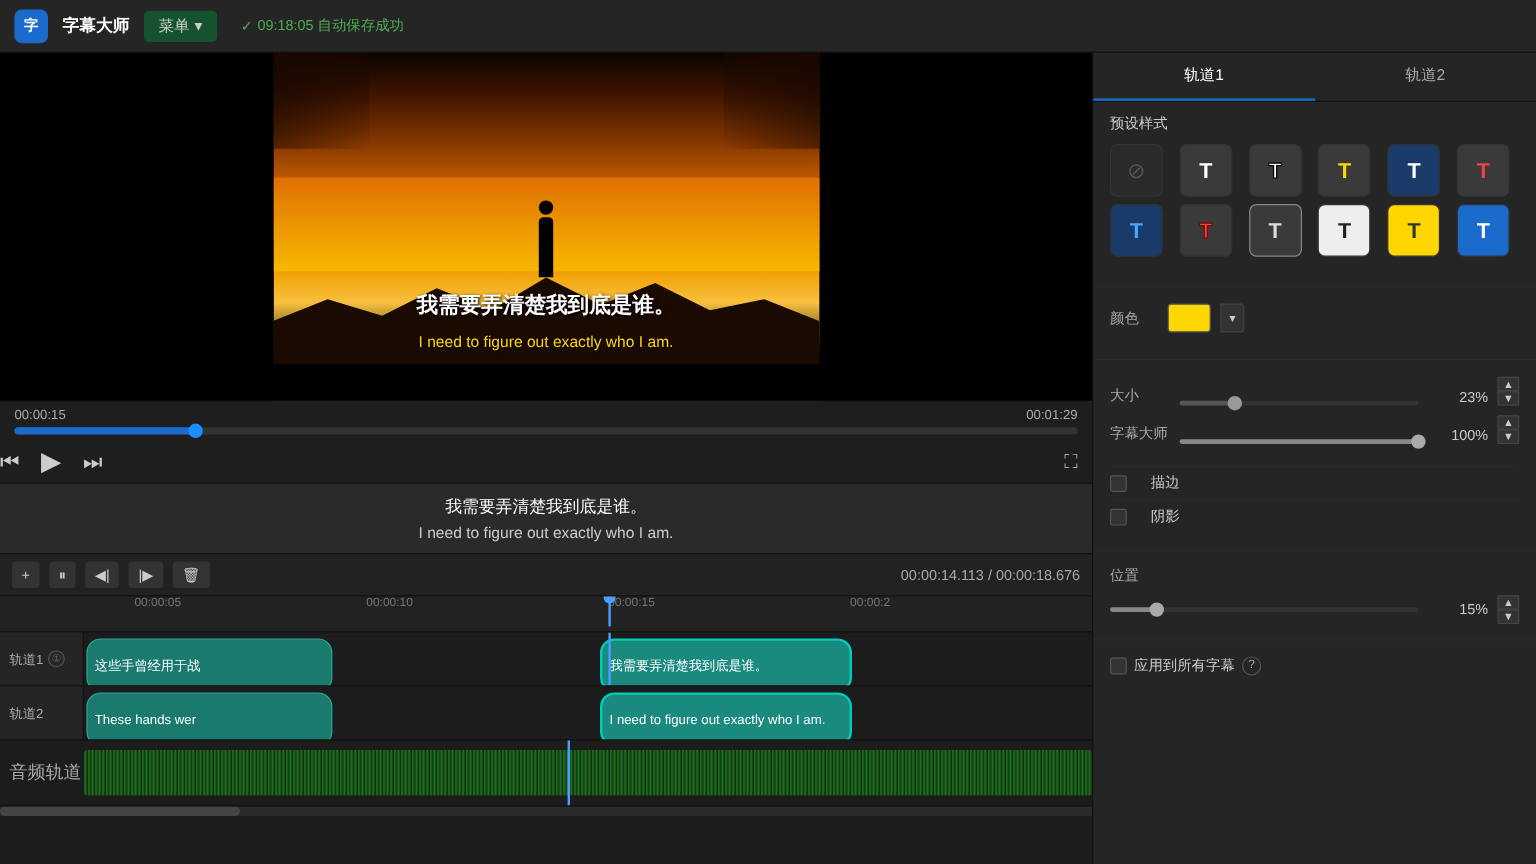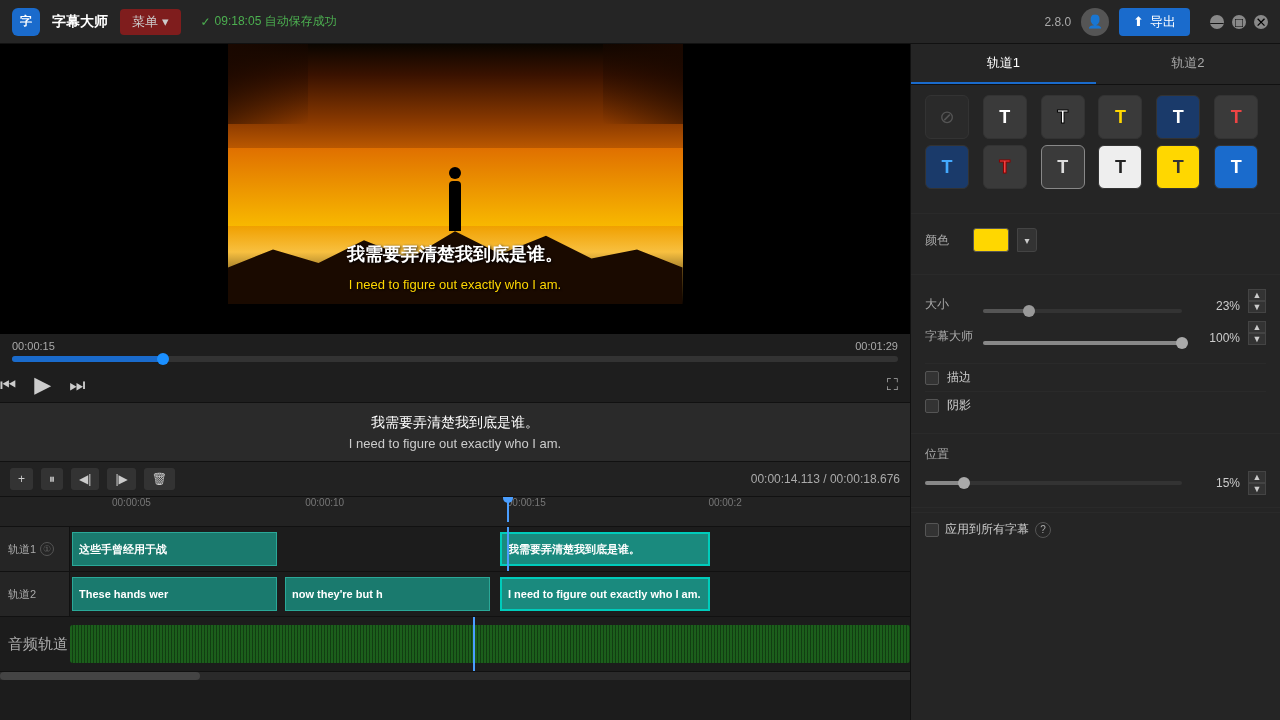--- a/index.html
+++ b/index.html
@@ -2,21 +2,21 @@
 <html><head>
   <meta charset="utf-8">
   <style>
     * { box-sizing: border-box; margin: 0; padding: 0; }
     body { background: #1a1a1a; color: #ccc; font-family: 'Microsoft YaHei', sans-serif; font-size: 13px; width: 1280px; height: 720px; overflow: hidden; display: flex; flex-direction: column; }
 
     
     .titlebar { background: #252525; height: 44px; display: flex; align-items: center; padding: 0 12px; gap: 12px; flex-shrink: 0; border-bottom: 1px solid #111; }
     .app-logo { width: 28px; height: 28px; background: #1a6bcc; border-radius: 6px; display: flex; align-items: center; justify-content: center; color: #fff; font-size: 12px; font-weight: bold; flex-shrink: 0; }
     .app-title { color: #fff; font-size: 14px; font-weight: bold; }
-    .menu-btn { background: #7f1d1d; border: none; color: #ccc; padding: 4px 12px; border-radius: 4px; cursor: pointer; font-size: 13px; display: flex; align-items: center; gap: 4px; }
+    .menu-btn { background: #14532d; border: none; color: #ccc; padding: 4px 12px; border-radius: 4px; cursor: pointer; font-size: 13px; display: flex; align-items: center; gap: 4px; }
     .autosave { color: #4caf50; font-size: 12px; display: flex; align-items: center; gap: 4px; margin-left: 8px; }
     .titlebar-right { margin-left: auto; display: flex; align-items: center; gap: 10px; }
     .version-badge { color: #aaa; font-size: 12px; }
     .user-icon { width: 28px; height: 28px; border-radius: 50%; background: #555; display: flex; align-items: center; justify-content: center; color: #ccc; }
     .export-btn { background: #1a6bcc; color: #fff; border: none; padding: 5px 14px; border-radius: 4px; cursor: pointer; font-size: 13px; display: flex; align-items: center; gap: 6px; }
     .win-controls { display: flex; gap: 8px; margin-left: 10px; }
     .win-btn { width: 14px; height: 14px; border-radius: 50%; border: none; cursor: pointer; }
     .win-min { background: #888; }
     .win-max { background: #888; }
     .win-close { background: #888; }
@@ -57,21 +57,21 @@
 
     
     .timeline { background: #1c1c1c; flex: 1; overflow: hidden; position: relative; }
     .timeline-header { height: 30px; background: #222; border-bottom: 1px solid #111; position: relative; display: flex; padding-bottom: 4px; }
     .time-tick { position: absolute; color: #777; font-size: 10px; }
     .timeline-cursor { position: absolute; top: 0; bottom: 0; width: 2px; background: #4a9eff; z-index: 10; }
     .cursor-head { width: 10px; height: 10px; background: #4a9eff; border-radius: 50%; position: absolute; top: -4px; left: -4px; }
     .track-row { height: 45px; border-bottom: 1px solid #111; display: flex; align-items: center; position: relative; }
     .track-label { width: 70px; background: #252525; height: 100%; display: flex; align-items: center; padding-left: 8px; font-size: 11px; color: #aaa; flex-shrink: 0; border-right: 1px solid #111; gap: 4px; }
     .track-content { flex: 1; position: relative; height: 100%; overflow: hidden; }
-    .clip { position: absolute; height: 34px; top: 5px; border-radius: 0; overflow: hidden; display: flex; align-items: center; padding: 0 6px; font-size: 11px; color: #fff; cursor: pointer; white-space: nowrap; text-overflow: ellipsis; font-weight: bold; }
+    .clip { position: absolute; height: 45px; top: 5px; border-radius: 12px; overflow: hidden; display: flex; align-items: center; padding: 0 6px; font-size: 11px; color: #fff; cursor: pointer; white-space: nowrap; text-overflow: ellipsis; }
     .clip-teal { background: #1a7a6e; border: 1px solid #2aa898; }
     .clip-teal-active { background: #1a8a7e; border: 2px solid #00ccbb; }
     .audio-track { height: 55px; border-bottom: 1px solid #111; position: relative; }
     .audio-label { position: absolute; left: 8px; top: 50%; transform: translateY(-50%); font-size: 15px; color: #aaa; }
     .audio-waveform { position: absolute; left: 70px; right: 0; top: 8px; bottom: 8px; background: #0d2d0d; border-radius: 3px; overflow: hidden; }
     .waveform-inner { width: 100%; height: 100%; background: repeating-linear-gradient(90deg, #1a5c1a 0px, #2a8c2a 1px, #1a5c1a 2px, #0d2d0d 3px); opacity: 0.7; }
     .scrollbar-h { height: 8px; background: #2a2a2a; }
     .scrollbar-thumb { height: 100%; width: 200px; background: #444; border-radius: 4px; }
 
     
@@ -101,21 +101,21 @@
     .slider-row { display: flex; align-items: flex-end; margin-bottom: 8px; gap: 8px; }
     .slider-label { color: #aaa; font-size: 12px; width: 50px; flex-shrink: 0; }
     .slider-track { flex: 1; height: 4px; background: #333; border-radius: 2px; position: relative; cursor: pointer; }
     .slider-fill { height: 100%; background: #555; border-radius: 2px; }
     .slider-thumb { width: 12px; height: 12px; background: #999; border-radius: 50%; position: absolute; top: -4px; transform: translateX(-50%); }
     .slider-value { width: 50px; text-align: right; color: #ccc; font-size: 12px; }
     .slider-spinners { display: flex; flex-direction: column; }
     .spinner-btn { background: #333; border: 1px solid #444; color: #ccc; width: 18px; height: 12px; display: flex; align-items: center; justify-content: center; cursor: pointer; font-size: 9px; }
 
     
-    .checkbox-row { display: flex; align-items: center; gap: 8px; padding: 5px 0; border-top: 1px solid #2a2a2a; }
+    .checkbox-row { display: flex; align-items: center; gap: 20px; padding: 5px 0; border-top: 1px solid #2a2a2a; }
     .cb-box { width: 14px; height: 14px; border: 1px solid #555; border-radius: 2px; background: #333; cursor: pointer; flex-shrink: 0; }
     .cb-label { color: #ccc; font-size: 12px; }
 
     
     .position-section { padding: 8px 14px; }
     .pos-label { color: #aaa; font-size: 12px; margin-bottom: 8px; }
     .pos-btns { display: flex; gap: 8px; margin-bottom: 8px; }
     .pos-btn { flex: 1; background: #333; border: 1px solid #444; color: #ccc; padding: 6px 0; border-radius: 4px; cursor: pointer; font-size: 12px; text-align: center; }
     .pos-btn.active { background: #1a6bcc; border-color: #1a6bcc; color: #fff; }
     .pos-slider-row { display: flex; align-items: center; gap: 8px; }
@@ -137,33 +137,20 @@
   <div class="app-logo">字</div>
   <span class="app-title">字幕大师</span>
   <button class="menu-btn">
     <span>菜单</span>
     <span>▾</span>
   </button>
   <div class="autosave">
     <span>✓</span>
     <span>09:18:05 自动保存成功</span>
   </div>
-  <div class="titlebar-right">
-    <span class="version-badge">2.8.0</span>
-    <div class="user-icon">👤</div>
-    <button class="export-btn">
-      <span>⬆</span>
-      <span>导出</span>
-    </button>
-    <div class="win-controls">
-      <button class="win-btn win-min">—</button>
-      <button class="win-btn win-max">□</button>
-      <button class="win-btn win-close">✕</button>
-    </div>
-  </div>
 </div>
 
 <div class="main">
 
   <div class="left-panel">
 
     <div class="video-wrapper">
       <div class="side-black" style="flex:1;"></div>
       <div class="video-frame">
         <div class="video-bg">
@@ -248,21 +235,20 @@
           <div style="position:absolute;left:calc(52% + 70px - 70px);top:0;bottom:0;width:2px;background:#4a9eff;z-index:5;left:calc(52% - 0px);"></div>
         </div>
       </div>
 
       <div class="track-row">
         <div class="track-label">
           <span>轨道2</span>
         </div>
         <div class="track-content">
           <div class="clip clip-teal" style="left:2px;width:205px;">These hands wer</div>
-          <div class="clip clip-teal" style="left:215px;width:205px;">now they're but h</div>
           <div class="clip clip-teal-active" style="left:430px;width:210px;">I need to figure out exactly who I am.</div>
         </div>
       </div>
 
       <div class="audio-track">
         <div class="audio-label">音频轨道</div>
         <div class="audio-waveform">
           <div class="waveform-inner"></div>
         </div>
 
@@ -276,20 +262,21 @@
   </div>
 
   <div class="right-panel">
 
     <div class="track-tabs">
       <div class="track-tab active">轨道1</div>
       <div class="track-tab">轨道2</div>
     </div>
 
     <div class="panel-section">
+      <div class="section-title">预设样式</div>
       <div class="preset-grid">
 
         <div class="preset-item preset-none" style="background:#2a2a2a;color:#555;font-size:18px;">⊘</div>
         <div class="preset-item" style="background:#3a3a3a;color:#fff;font-size:18px;font-weight:bold;">T</div>
         <div class="preset-item" style="background:#3a3a3a;color:#fff;font-size:18px;font-weight:bold;-webkit-text-stroke:1px #000;">T</div>
         <div class="preset-item" style="background:#3a3a3a;color:#ffd700;font-size:18px;font-weight:bold;">T</div>
         <div class="preset-item" style="background:#1a3a6a;color:#fff;font-size:18px;font-weight:bold;">T</div>
         <div class="preset-item" style="background:#3a3a3a;color:#e44;font-size:18px;font-weight:bold;">T</div>
 
         <div class="preset-item" style="background:#1a3a6a;color:#4af;font-size:18px;font-weight:bold;">T</div>

